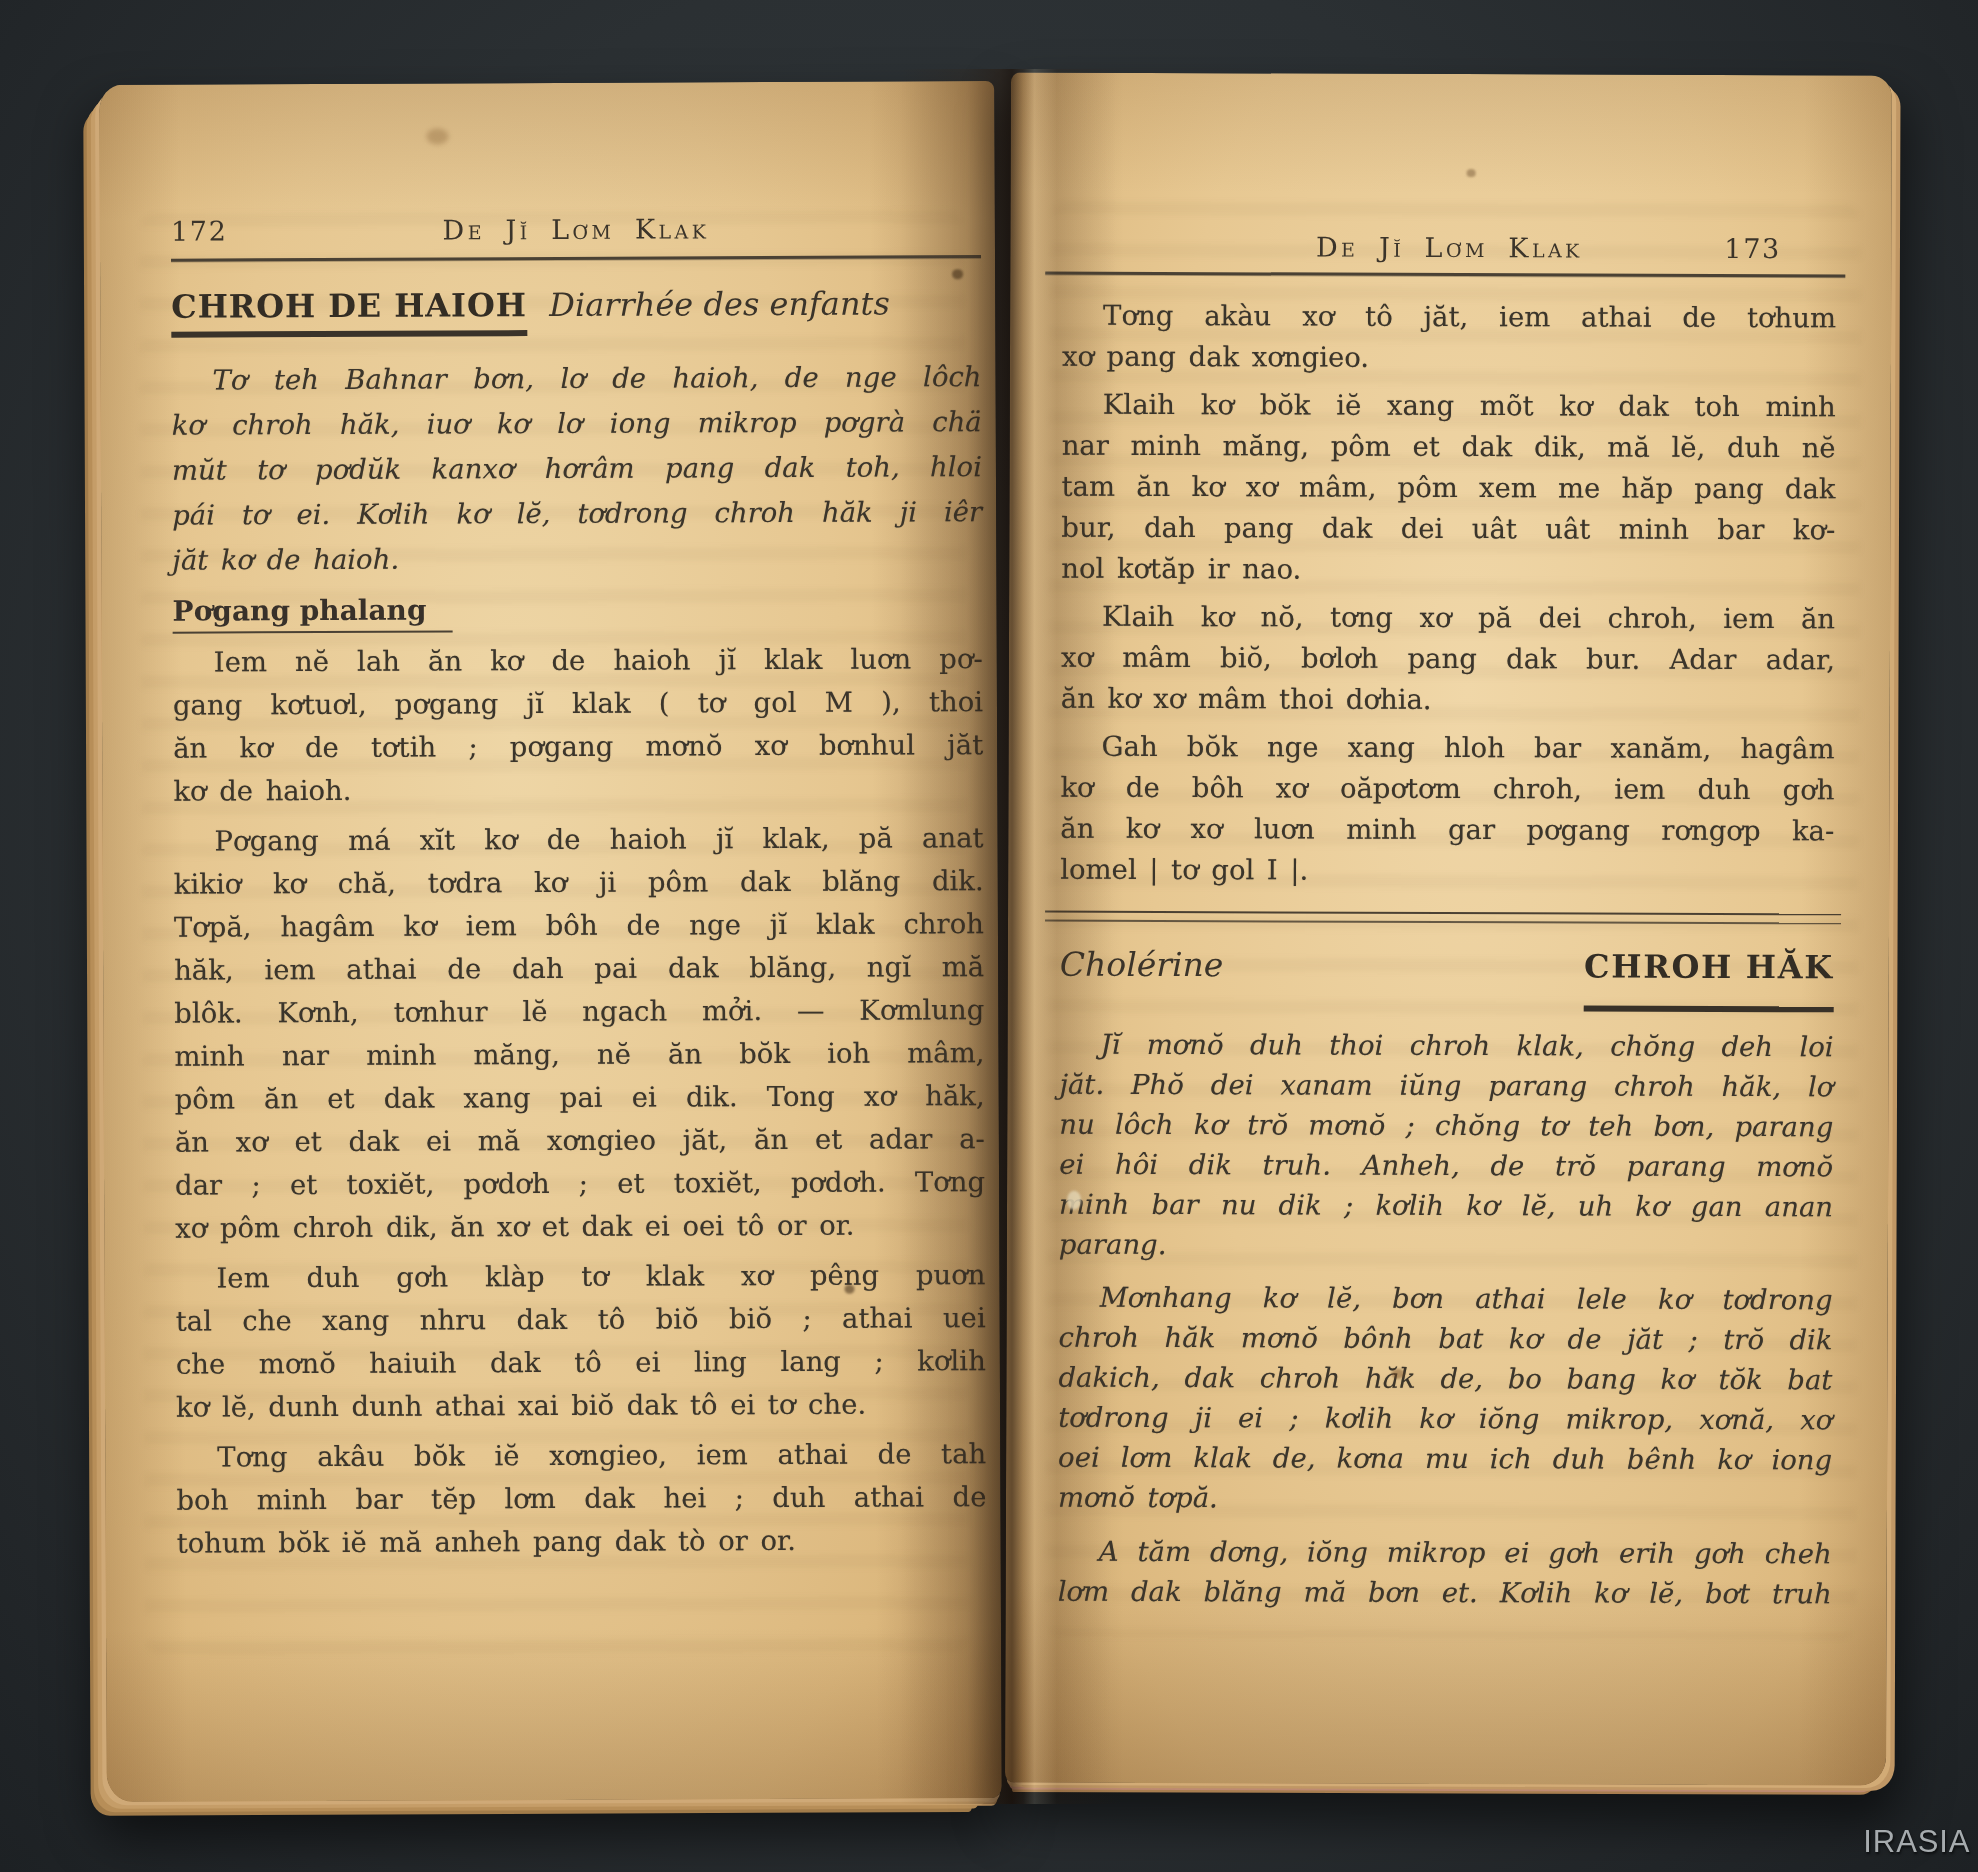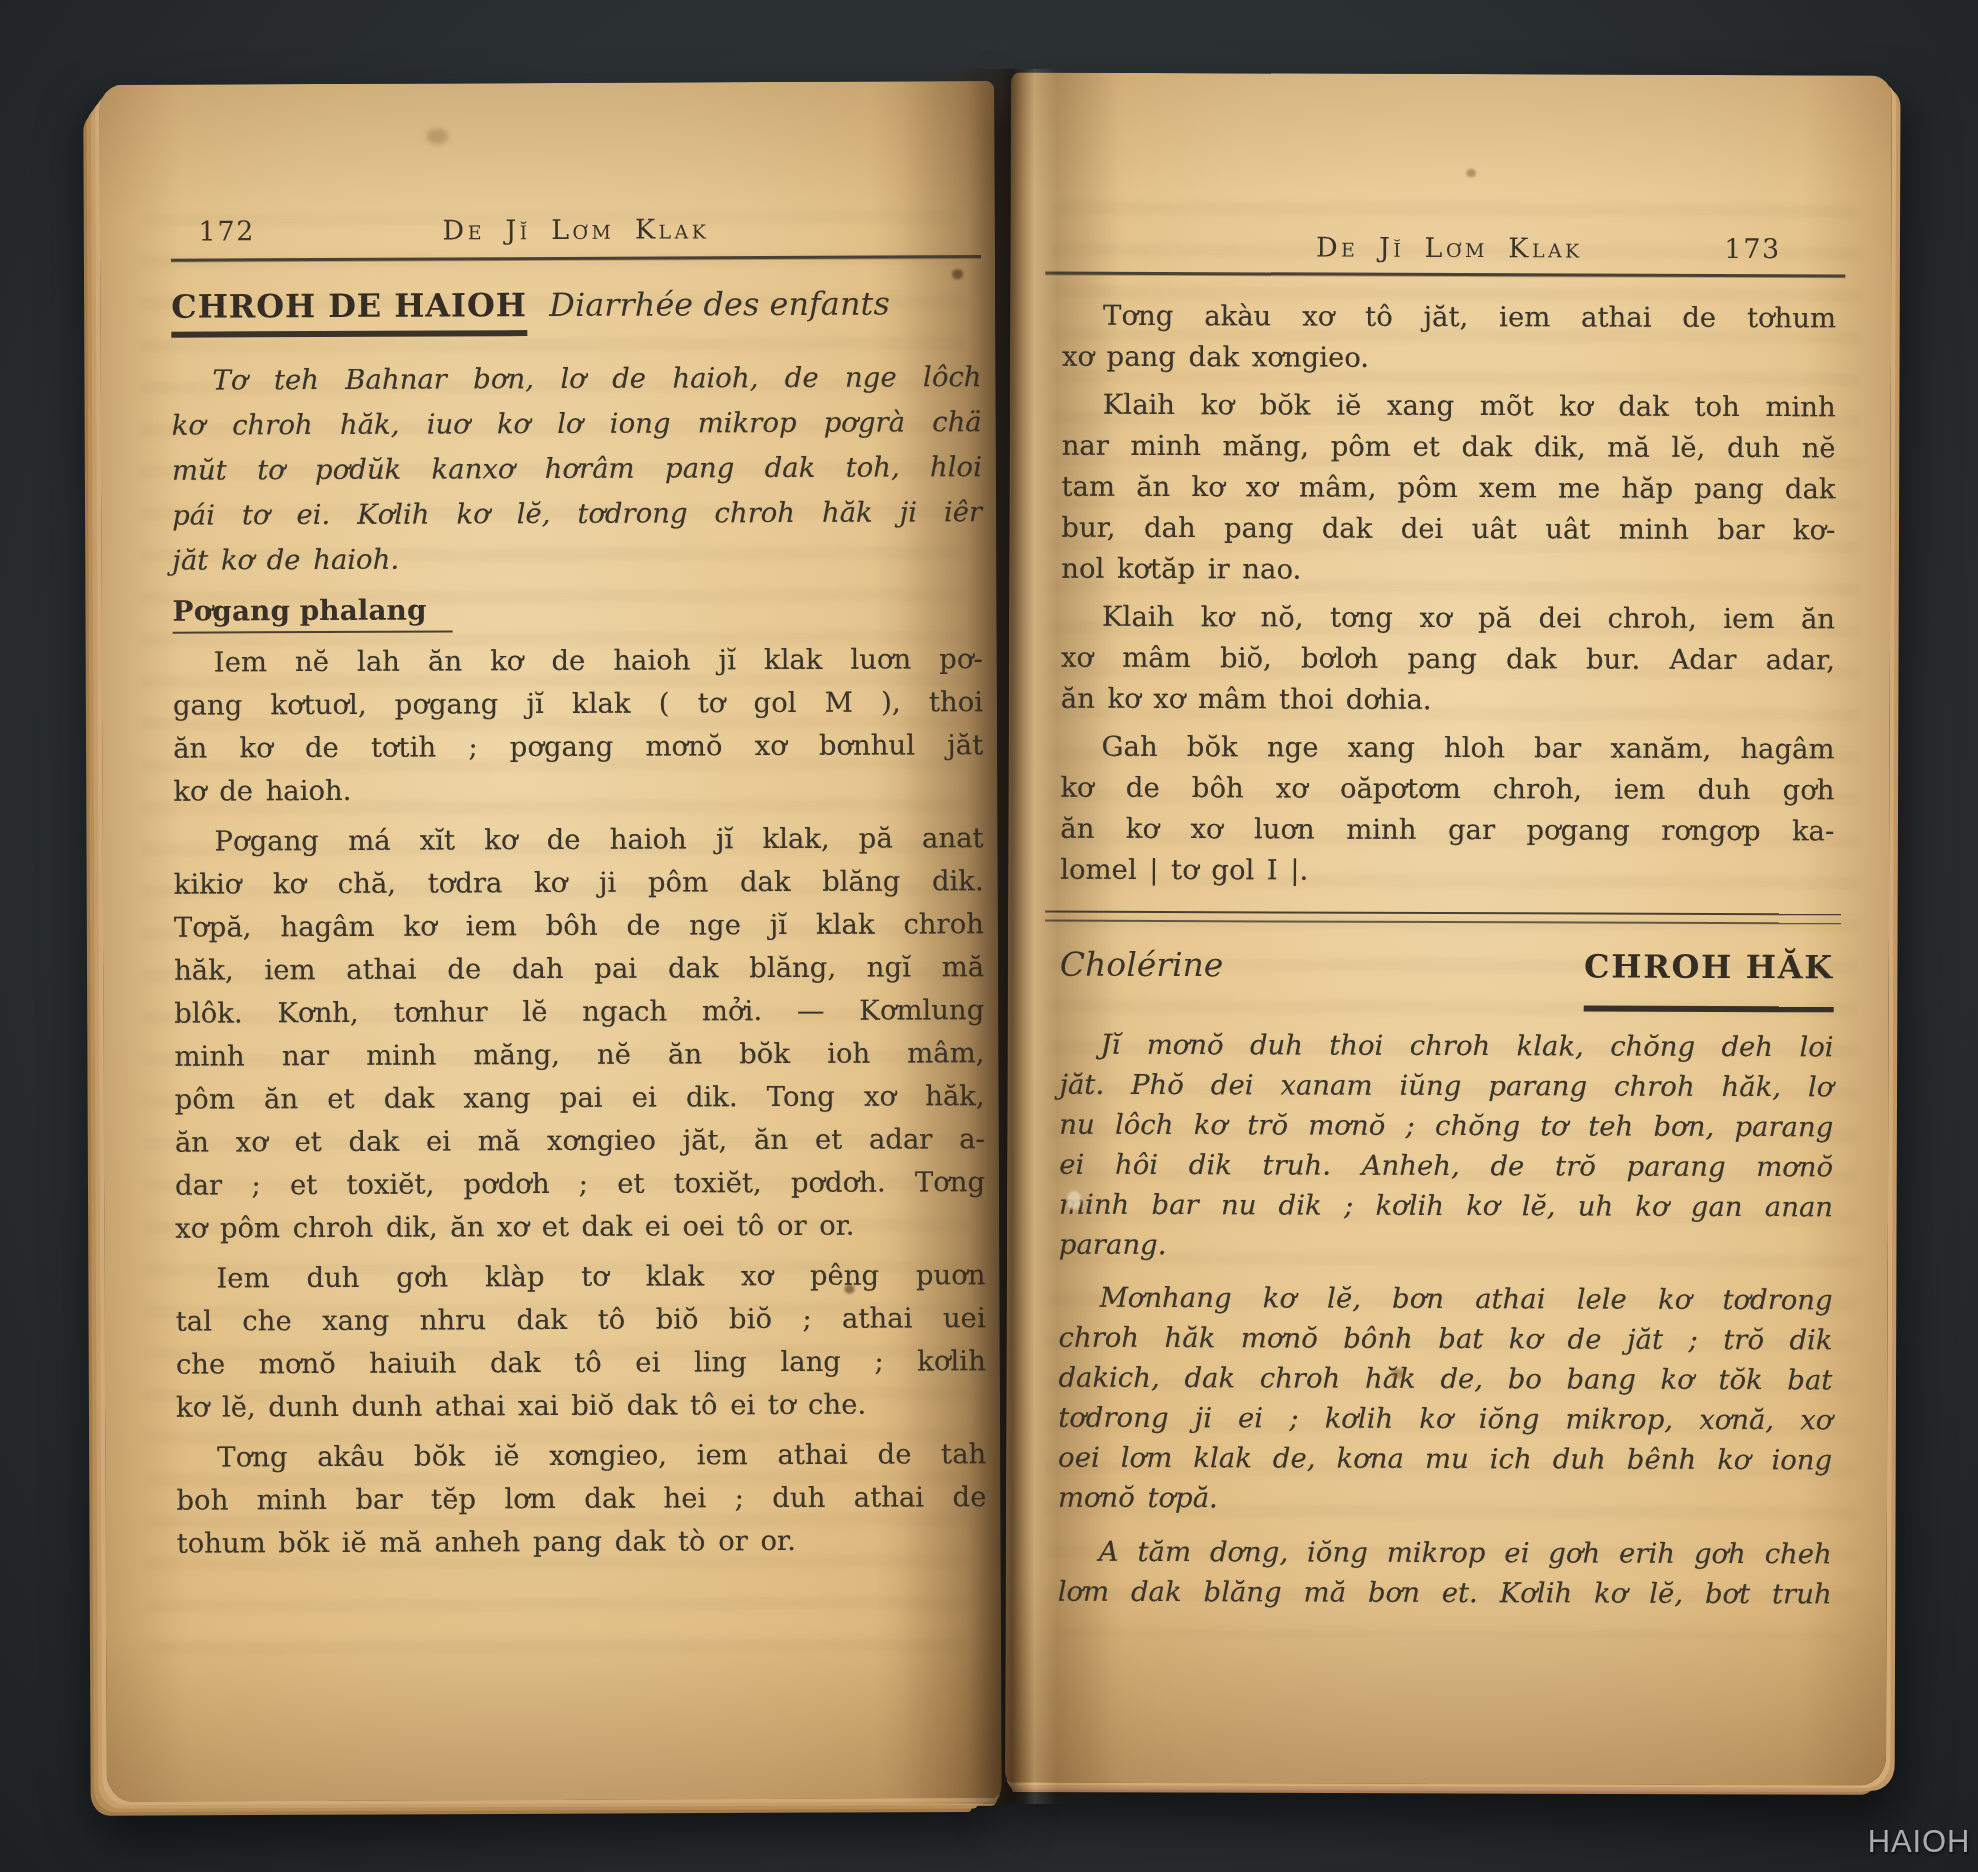--- a/index.html
+++ b/index.html
@@ -51,21 +51,21 @@
   }
   .content{position:absolute;z-index:3;top:0;}
   .page-left  .content{left:71px;width:810px;}
   .page-right .content{left:52px;width:774px;}
 
   
   .pg-header{display:flex;align-items:baseline;font-size:27px;color:#3b342a;}
   .page-left  .pg-header{margin-top:131px;}
   .page-right .pg-header{margin-top:158px;}
   .pgnum{width:112px;letter-spacing:1.7px;}
-  .page-left  .pgnum{text-align:center;}
+  .page-left  .pgnum{text-align:left;}
   .page-right .pgnum{text-align:left;}
   .runtitle{flex:1;text-align:center;font-variant:small-caps;letter-spacing:3.4px;word-spacing:8.6px;}
   .hdr-spacer{width:112px;}
   .header-rule{height:2.6px;background:#4a4134;margin-top:12px;box-shadow:0 0.9px 0 rgba(74,65,52,.35);}
   .page-right .header-rule{margin-left:-17px;margin-right:-8.6px;margin-top:10.3px;}
 
   
   .h1-row{display:flex;align-items:baseline;margin-top:26px;}
   .h1-bahnar{font-weight:bold;font-size:32px;letter-spacing:0.9px;color:#332d24;
              border-bottom:6px solid #3a332a;padding-bottom:6px;}
@@ -222,15 +222,15 @@
             <div class="line">lơm dak blăng mă bơn et. Kơlih kơ lĕ, bơt truh</div>
           </div>
         </div>
     </div>
     <div class="speck" style="left:60px;top:1118px;width:13.8px;height:19px;background:rgba(245,230,195,.85);filter:blur(0.9px);"></div>
     <div class="speck" style="left:385px;top:1295px;width:13px;height:10.3px;background:rgba(110,70,30,.45);filter:blur(0.9px);"></div>
     <div class="speck" style="left:456px;top:95px;width:8.6px;height:7.7px;background:rgba(90,60,30,.4);filter:blur(0.9px);"></div>
   </div>
 
   <div class="gutter"></div>
-  <div class="watermark">HAIOH</div>
+  <div class="watermark">IRASIA</div>
 </div>
 
 
 </body></html>

